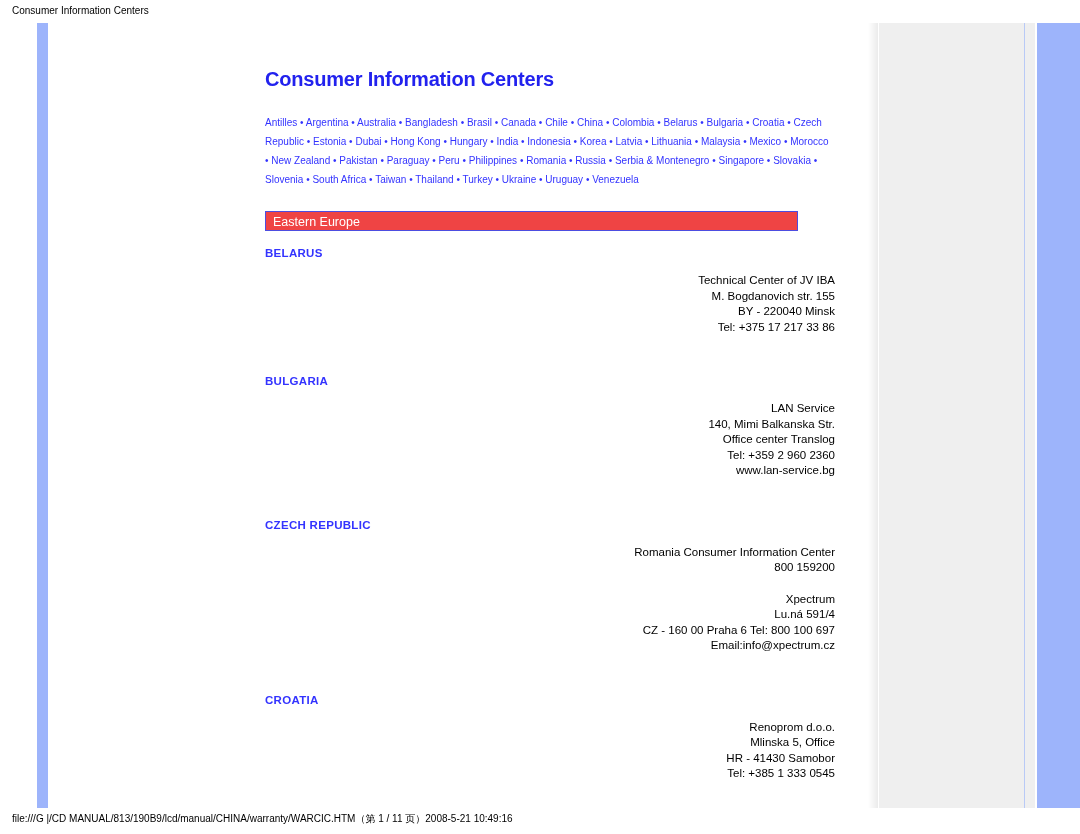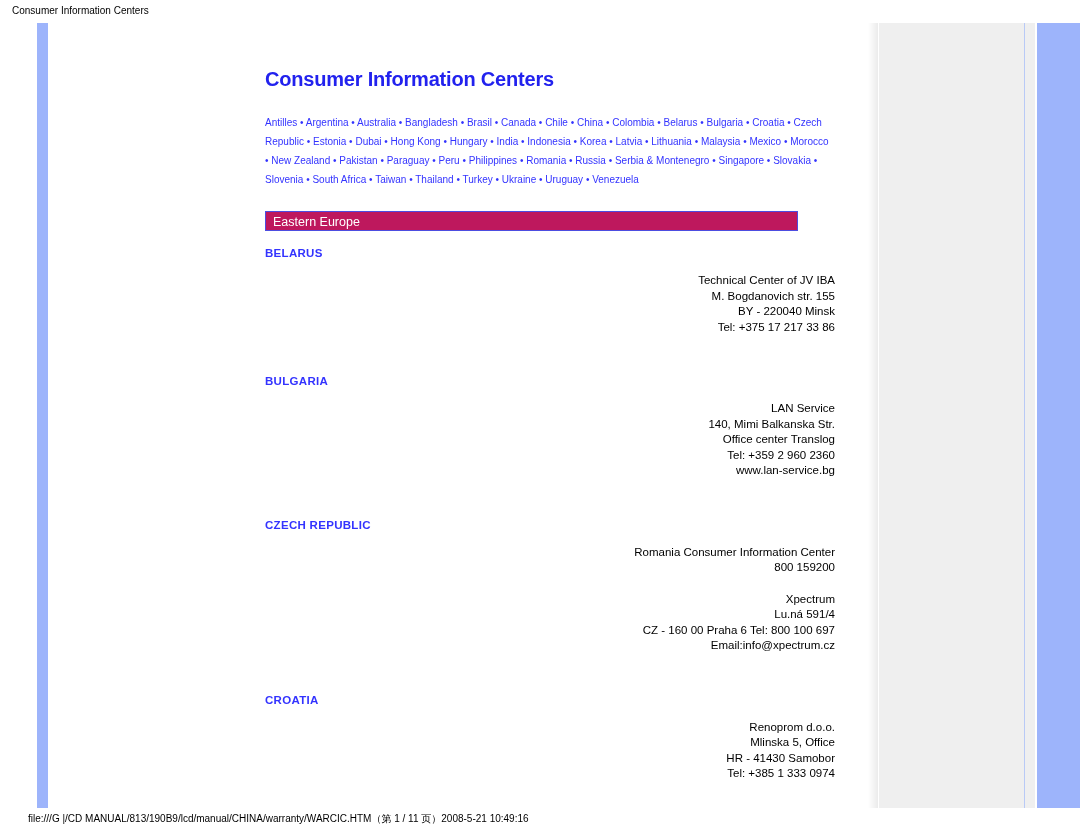--- a/index.html
+++ b/index.html
@@ -34,21 +34,21 @@
 
   
   #print-footer {
     position: absolute;
     left: 0;
     top: 812px;
     width: 1080px;
     height: 22px;
     font-size: 10px;
     color: #000000;
-    padding-left: 28px;
+    padding-left: 12px;
     box-sizing: border-box;
     white-space: nowrap;
   }
 
   
   #page-frame {
     position: absolute;
     left: 37px;
     top: 23px;
     width: 1043px;
@@ -147,21 +147,21 @@
   #country-links a,
   #country-links .country-link {
     color: #3333ff;
     text-decoration: none;
   }
   #country-links .sep {
     color: #3333ff;
   }
 
   #region-banner {
-    background: #be185d;
+    background: #ef4444;
     border: 1px solid #4d4de0;
     color: #ffffff;
     font-size: 12.5px;
     height: 20px;
     line-height: 20px;
     padding-left: 7px;
     width: 533px;
     box-sizing: border-box;
     margin-bottom: 16px;
   }
@@ -247,21 +247,21 @@
             <div class="line">Email:info@xpectrum.cz</div>
           </div>
           <div class="spacer-16"></div>
         </div>
         <div class="country-section">
           <div class="country-heading">CROATIA</div>
           <div class="country-block">
             <div class="line">Renoprom d.o.o.</div>
             <div class="line">Mlinska 5, Office</div>
             <div class="line">HR - 41430 Samobor</div>
-            <div class="line">Tel: +385 1 333 0974</div>
+            <div class="line">Tel: +385 1 333 0545</div>
           </div>
         </div>
       </div>
 
   </div>
 </div>
 
 <div id="print-footer">file:///G |/CD MANUAL/813/190B9/lcd/manual/CHINA/warranty/WARCIC.HTM（第 1 / 11 页）2008-5-21 10:49:16</div>
 
 </body></html>

